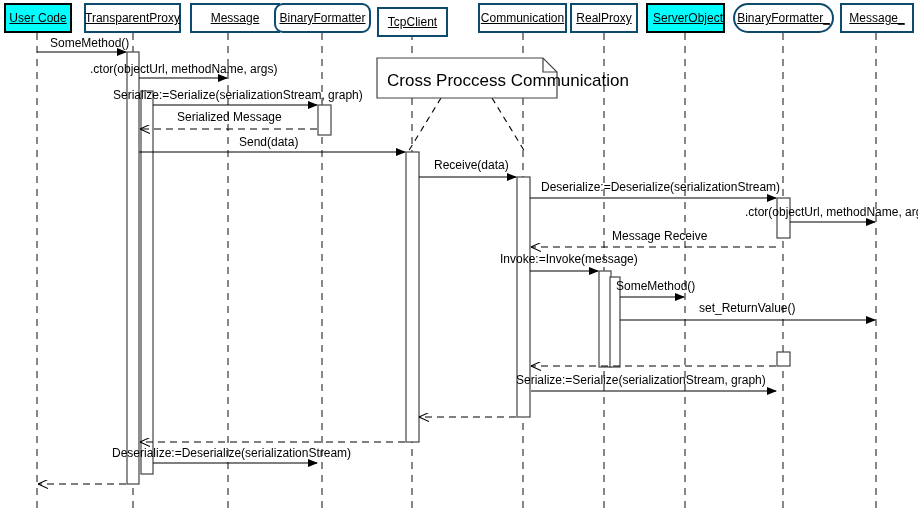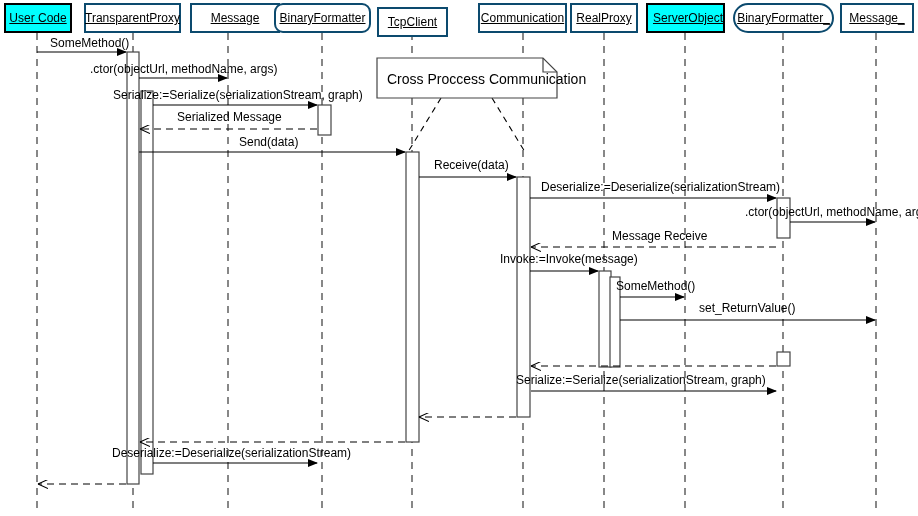--- a/index.html
+++ b/index.html
@@ -4,21 +4,21 @@
 <style>
   html,body{margin:0;padding:0;background:#ffffff;}
   body{font-family:"Liberation Sans", sans-serif;}
   #diagram{position:relative;width:918px;height:516px;background:#ffffff;overflow:hidden;}
   #svgroot{position:absolute;left:0;top:0;width:918px;height:516px;}
   .lbl{position:absolute;font-size:12px;color:#000;white-space:nowrap;line-height:1;}
   .hdrbox{position:absolute;box-sizing:border-box;border:2px solid #0c4a6e;background:#ffffff;
           display:flex;align-items:center;justify-content:center;}
   .hdrbox.hl{background:#00ffff;border-color:#000;}
   .hdrtxt{font-size:12px;color:#000;text-decoration:underline;white-space:nowrap;}
-  .notetxt{position:absolute;font-size:14px;color:#000;white-space:nowrap;}
+  .notetxt{position:absolute;font-size:17px;color:#000;white-space:nowrap;}
 </style>
 </head>
 <body>
 
 <div id="diagram">
   <svg id="svgroot" xmlns="http://www.w3.org/2000/svg">
     <defs>
       <marker id="arrowFilled" markerWidth="10" markerHeight="8" refX="9" refY="4" orient="auto" markerUnits="userSpaceOnUse">
         <path d="M0,0 L10,4 L0,8 z" fill="#000"></path>
       </marker>

